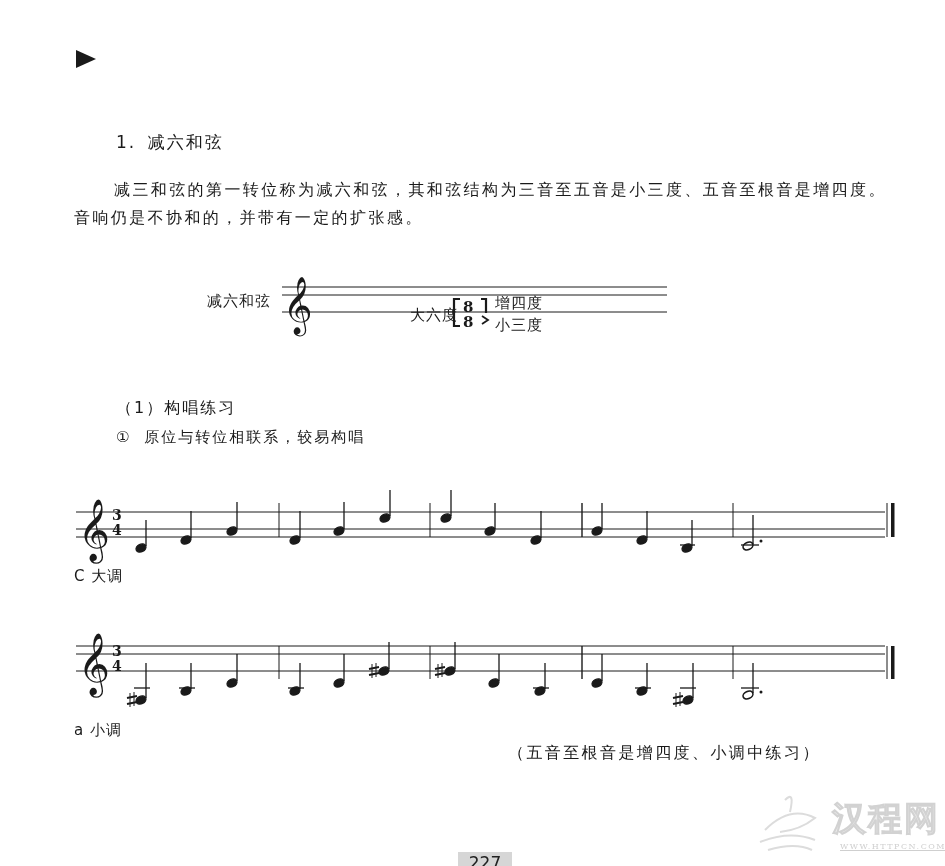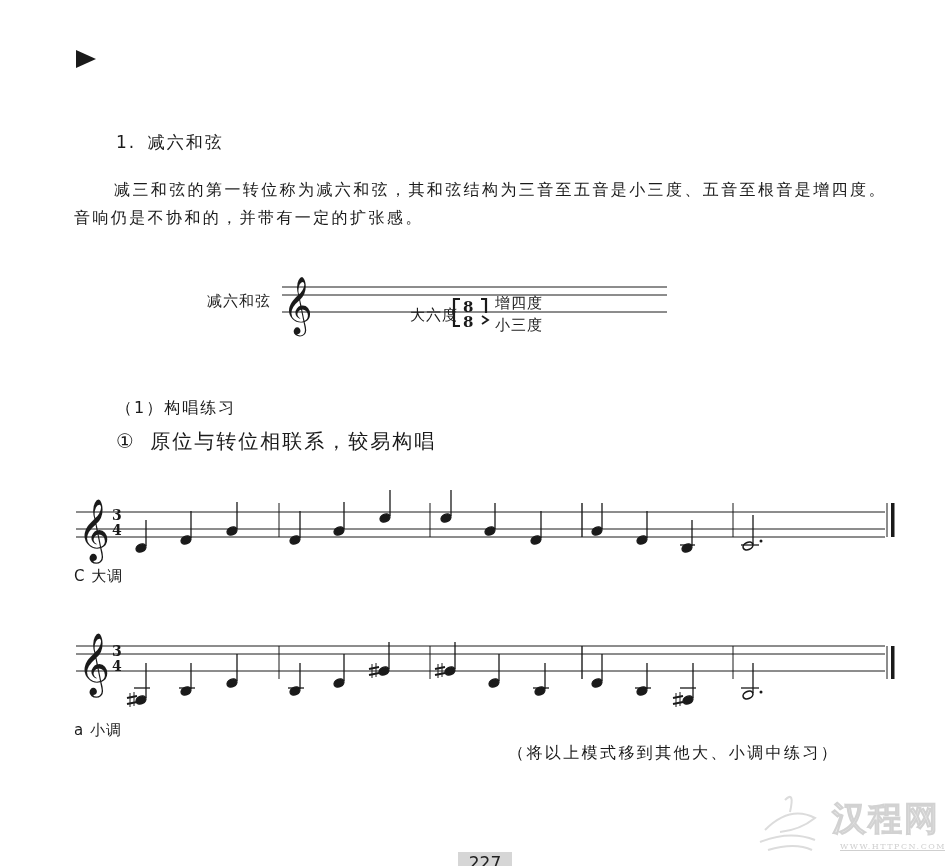--- a/index.html
+++ b/index.html
@@ -8,21 +8,21 @@
   .abs { position: absolute; white-space: nowrap; }
   .h2 { left: 76px; top: 46px; font-size: 22px; letter-spacing: 3px; }
   .h2 .tri { display: inline-block; width: 0; height: 0; border-top: 9px solid transparent;
              border-bottom: 9px solid transparent; border-left: 20px solid #1a1a1a;
              vertical-align: -2px; margin-right: 18px; }
   .h3 { left: 116px; top: 131px; font-size: 17px; letter-spacing: 2px; }
   .para { left: 74px; top: 176px; width: 830px; font-size: 16px; line-height: 28px;
           letter-spacing: 2.4px; white-space: normal; text-indent: 40px; }
   .lbl { font-size: 15px; letter-spacing: 1px; }
   .sub { left: 116px; top: 398px; font-size: 16px; letter-spacing: 2px; }
-  .sub2 { left: 116px; top: 428px; font-size: 20px; letter-spacing: 2px; }
+  .sub2 { left: 116px; top: 428px; font-size: 15px; letter-spacing: 2px; }
   .key { font-size: 15px; letter-spacing: 1px; }
   .note-text { left: 508px; top: 743px; font-size: 16px; letter-spacing: 2.4px; }
   .pageno { left: 458px; top: 852px; width: 54px; height: 20px; background: #d6d6d6;
             font-size: 17px; text-align: center; line-height: 22px; color: #222; }
   .wm { left: 752px; top: 796px; color: #e6e6e6; }
   .wm .big { font-size: 34px; font-weight: bold; letter-spacing: 2px; color: #ececec;
              -webkit-text-stroke: 1px #d2d2d2; position: absolute; left: 80px; top: 0; }
   .wm .small { font-size: 8px; letter-spacing: 1.5px; color: #cfcfcf; position: absolute; left: 88px; top: 46px;
                font-family: "DejaVu Serif", serif; text-decoration: underline; }
   svg { position: absolute; left: 0; top: 0; }
@@ -49,21 +49,21 @@
 
 <div class="abs sub">（1）构唱练习</div>
 <div class="abs sub2">
   <span>①</span>
   <span style="margin-left:6px">原位与转位相联系，较易构唱</span>
 </div>
 
 <div class="abs key" style="left:74px; top:567px;">C 大调</div>
 <div class="abs key" style="left:74px; top:721px;">a 小调</div>
 
-<div class="abs note-text">（将以上模式移到其他大、小调中练习）</div>
+<div class="abs note-text">（五音至根音是增四度、小调中练习）</div>
 
 <svg width="945" height="866" viewBox="0 0 945 866">
   <defs>
     <g id="qnote">
       <ellipse cx="0" cy="0" rx="5.2" ry="3.8" transform="rotate(-25)" fill="#1a1a1a"></ellipse>
     </g>
     <g id="hnote">
       <ellipse cx="0" cy="0" rx="5.2" ry="3.6" transform="rotate(-25)" fill="none" stroke="#1a1a1a" stroke-width="1.6"></ellipse>
     </g>
     <g id="sharp" stroke="#1a1a1a">

